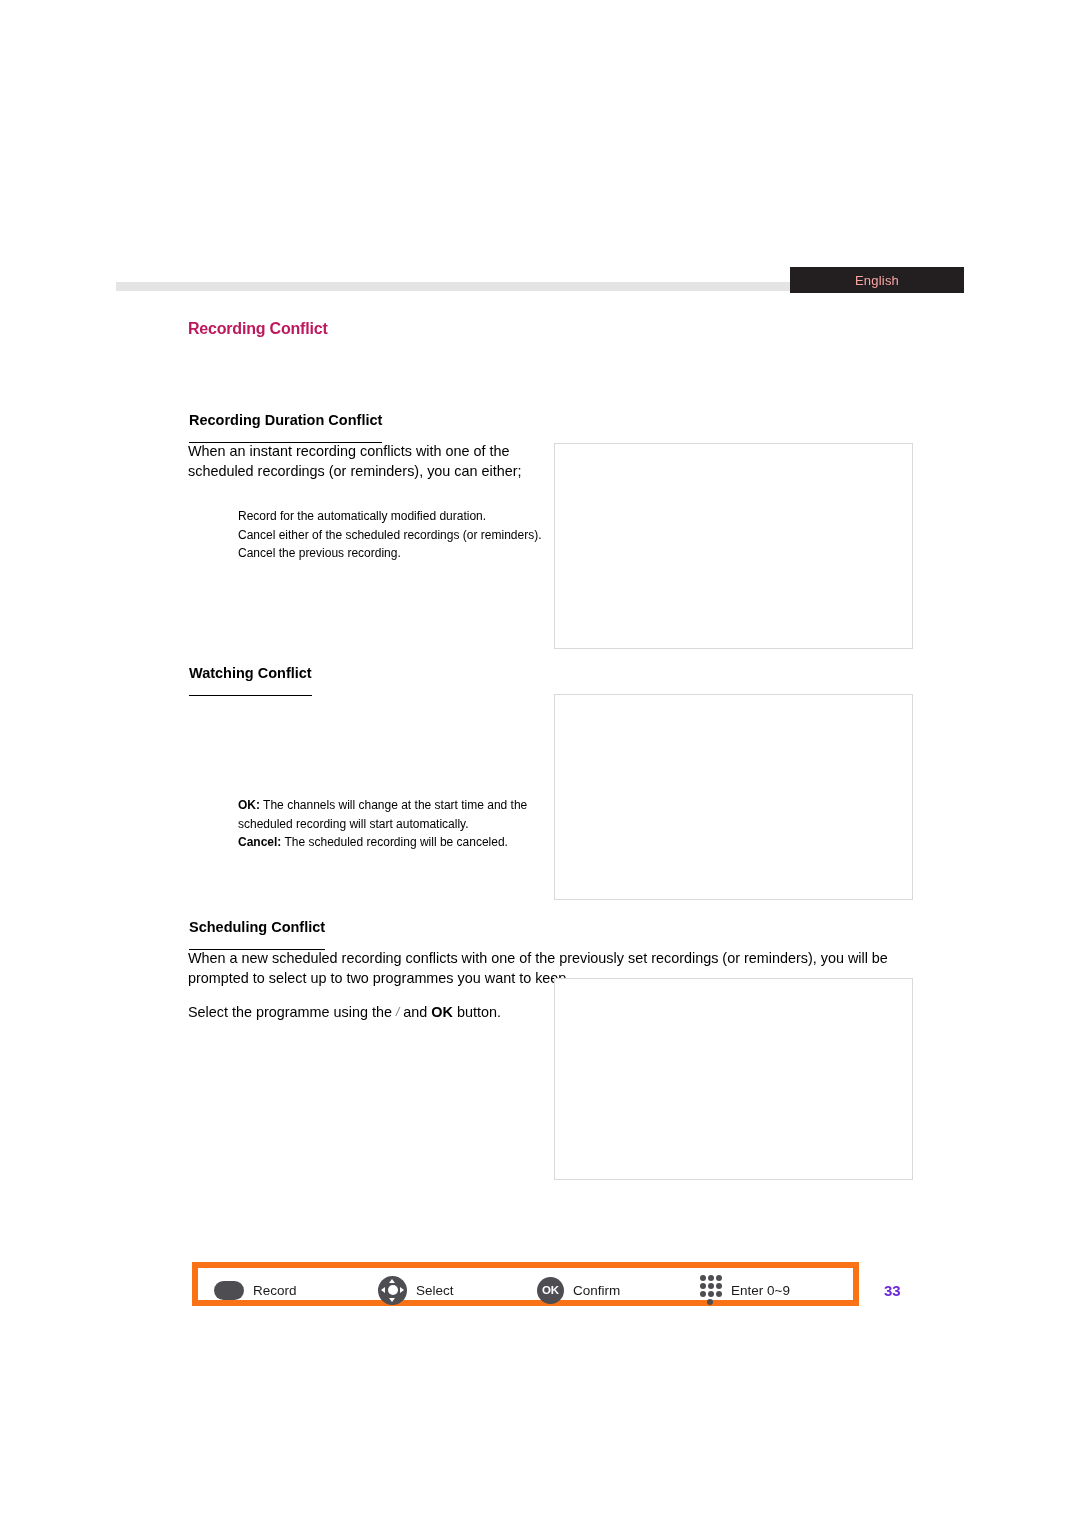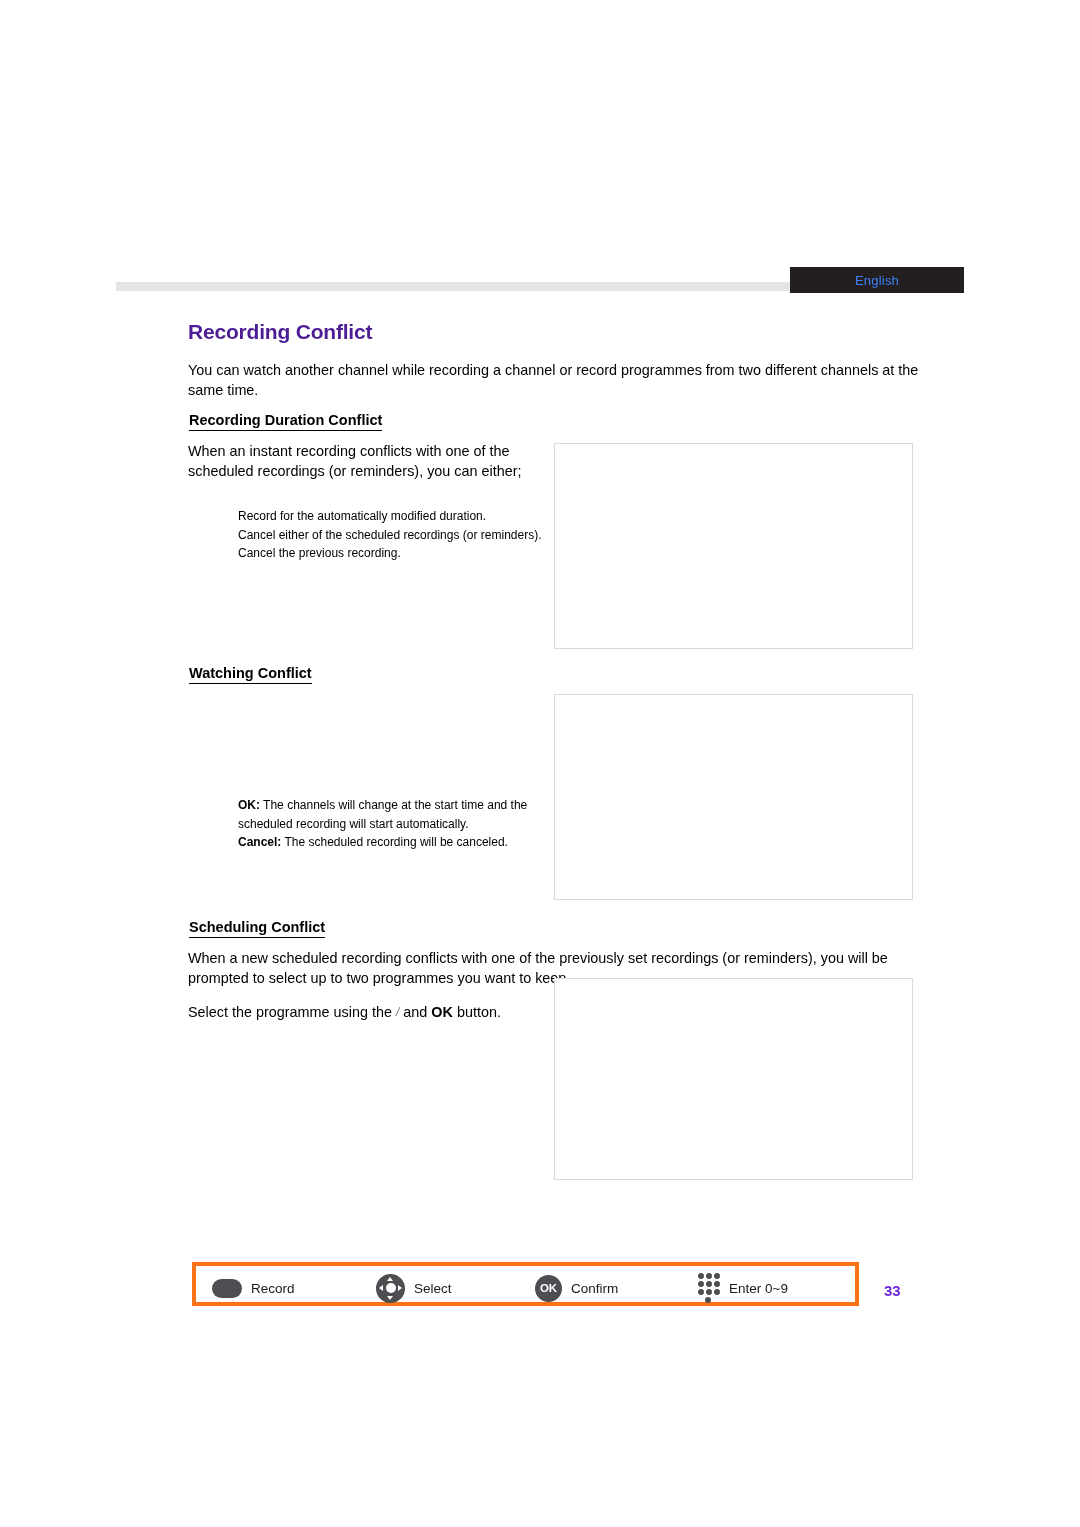--- a/index.html
+++ b/index.html
@@ -40,56 +40,56 @@
     height: 9px;
     background: #e4e4e4;
   }
   .lang-badge {
     position: absolute;
     left: 790px;
     top: 267px;
     width: 174px;
     height: 26px;
     background: #231f20;
-    color: #3b82f6;
+    color: #fca5a5;
     font-size: 13px;
     display: flex;
     align-items: center;
     justify-content: center;
     letter-spacing: 0.2px;
   }
 
   
   .section-title {
     position: absolute;
     left: 188px;
     top: 320px;
-    font-size: 21px;
-    font-weight: bold;
-    color: #4c1d95;
+    font-size: 16px;
+    font-weight: bold;
+    color: #be185d;
     letter-spacing: -0.2px;
   }
 
   
   .para {
     position: absolute;
     font-size: 14.4px;
     line-height: 20px;
     color: #000000;
   }
   .para-narrow { width: 360px; }
   .para-wide   { width: 745px; }
 
   .sub-head {
     position: absolute;
     font-size: 14.5px;
     font-weight: bold;
     color: #000000;
     border-bottom: 1.6px solid #000000;
-    padding-bottom: 2px;
+    padding-bottom: 14px;
     display: inline-block;
     white-space: nowrap;
   }
 
   .indent-block {
     position: absolute;
     left: 238px;
     width: 320px;
     font-size: 12px;
     line-height: 18.6px;
@@ -114,21 +114,21 @@
     transform: translateY(-1px);
   }
 
   
   .legend-bar {
     position: absolute;
     left: 192px;
     top: 1262px;
     width: 667px;
     height: 44px;
-    border: 4px solid #f97316;
+    border: 6px solid #f97316;
     box-sizing: border-box;
     background: #ffffff;
   }
   .legend-item {
     position: absolute;
     top: 0;
     height: 44px;
     display: flex;
     align-items: center;
     gap: 9px;
@@ -237,21 +237,20 @@
 </head>
 <body>
 
 <div class="page">
 
   <div class="header-rule"></div>
   <div class="lang-badge">English</div>
 
   <div class="section-title">Recording Conflict</div>
 
-  <div class="para para-wide" style="left:188px; top:360px;">You can watch another channel while recording a channel or record programmes from two different channels at the same time.</div>
 
   <div class="sub-head" style="left:189px; top:412px;">Recording Duration Conflict</div>
 
   <div class="para para-narrow" style="left:188px; top:441px;">When an instant recording conflicts with one of the scheduled recordings (or reminders), you can either;</div>
 
   <div class="indent-block" style="top:507px;">
     <div>Record for the automatically modified duration.</div>
     <div>Cancel either of the scheduled recordings (or reminders).</div>
     <div>Cancel the previous recording.</div>
   </div>

